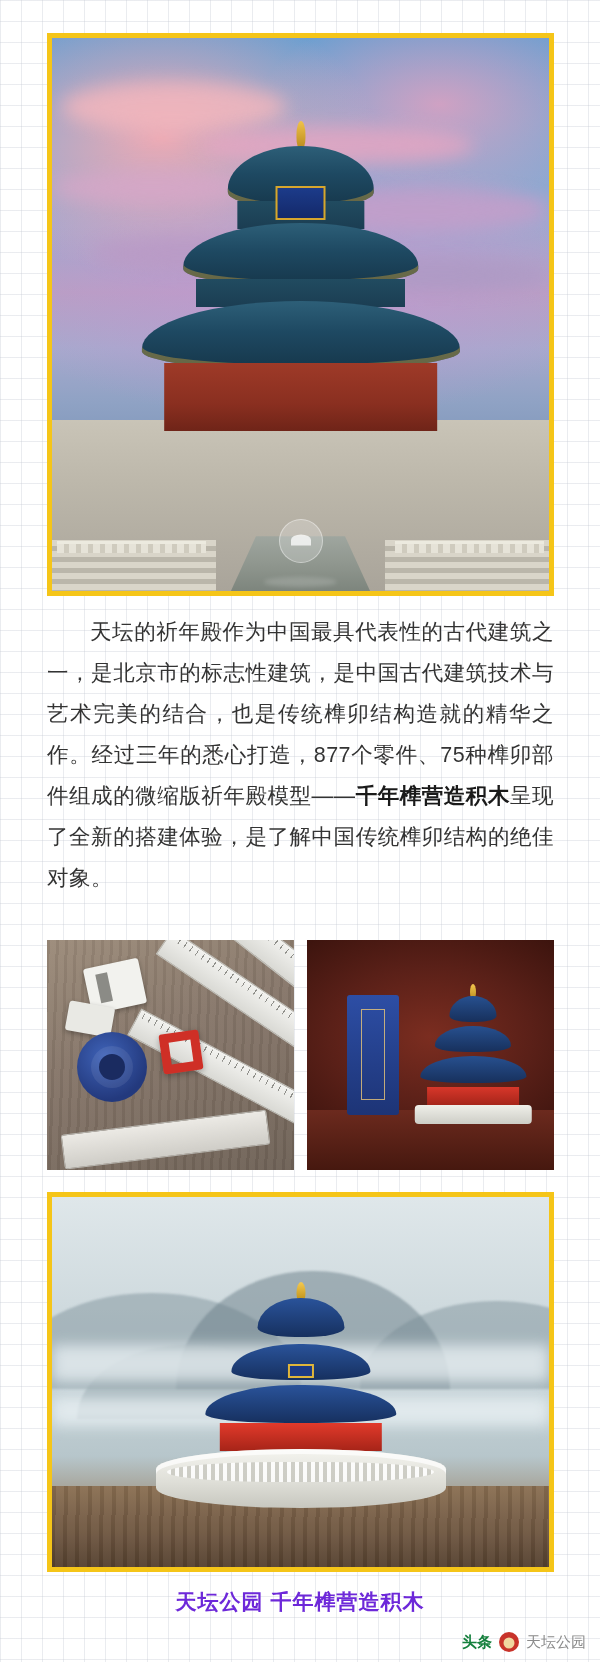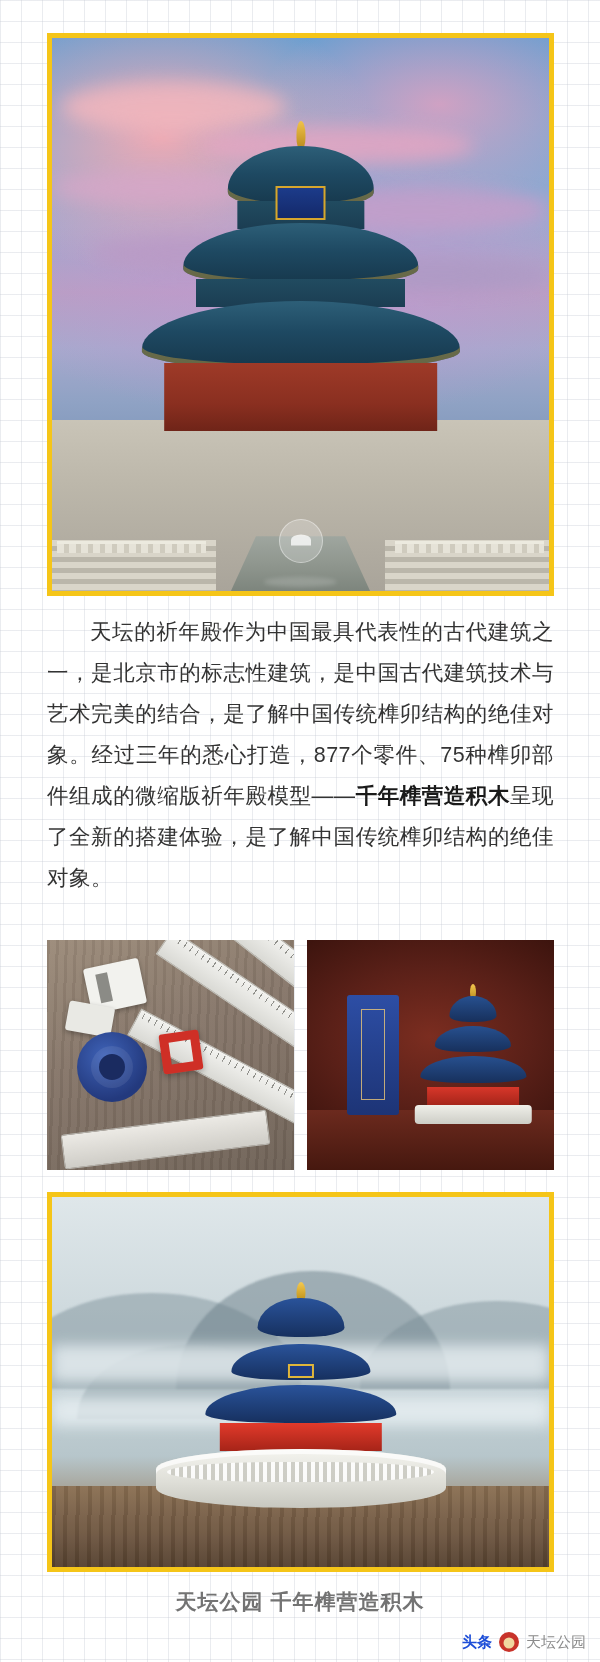--- a/index.html
+++ b/index.html
@@ -490,38 +490,38 @@
 
   
   .caption {
     position: absolute;
     left: 0;
     right: 0;
     top: 1588px;
     text-align: center;
     font-size: 21px;
     font-weight: 700;
-    color: #737373;
+    color: #6d28d9;
     letter-spacing: 1px;
   }
 
   
   .footer {
     position: absolute;
     right: 14px;
     bottom: 10px;
     display: flex;
     align-items: center;
     gap: 7px;
     color: #8a8a8a;
     font-size: 15px;
   }
   .toutiao-mark {
     font-weight: 700;
-    color: #1d4ed8;
+    color: #15803d;
     font-size: 15px;
   }
   .avatar {
     width: 20px;
     height: 20px;
     border-radius: 50%;
     background: #c8332a;
     position: relative;
     overflow: hidden;
   }
@@ -566,21 +566,21 @@
       <div class="drum drum2"></div>
       <div class="roof roof3"></div>
       <div class="door"></div>
       <div class="body-red"></div>
     </div>
     <div class="watermark"></div>
   </div>
 
   <div class="body-text">
     <p>
-      <span>天坛的祈年殿作为中国最具代表性的古代建筑之一，是北京市的标志性建筑，是中国古代建筑技术与艺术完美的结合，是了解中国传统榫卯结构的绝佳对象。经过三年的悉心打造，877个零件、75种榫卯部件组成的微缩版祈年殿模型——</span><b>千年榫营造积木</b><span>呈现了全新的搭建体验，是了解中国传统榫卯结构的绝佳对象。</span>
+      <span>天坛的祈年殿作为中国最具代表性的古代建筑之一，是北京市的标志性建筑，是中国古代建筑技术与艺术完美的结合，也是传统榫卯结构造就的精华之作。经过三年的悉心打造，877个零件、75种榫卯部件组成的微缩版祈年殿模型——</span><b>千年榫营造积木</b><span>呈现了全新的搭建体验，是了解中国传统榫卯结构的绝佳对象。</span>
     </p>
   </div>
 
   <div class="dual">
     <div class="cell">
       <div class="wood"></div>
       <div class="ruler r1"></div>
       <div class="ruler r2"></div>
       <div class="ruler r3"></div>
       <div class="part-white-1"></div>

